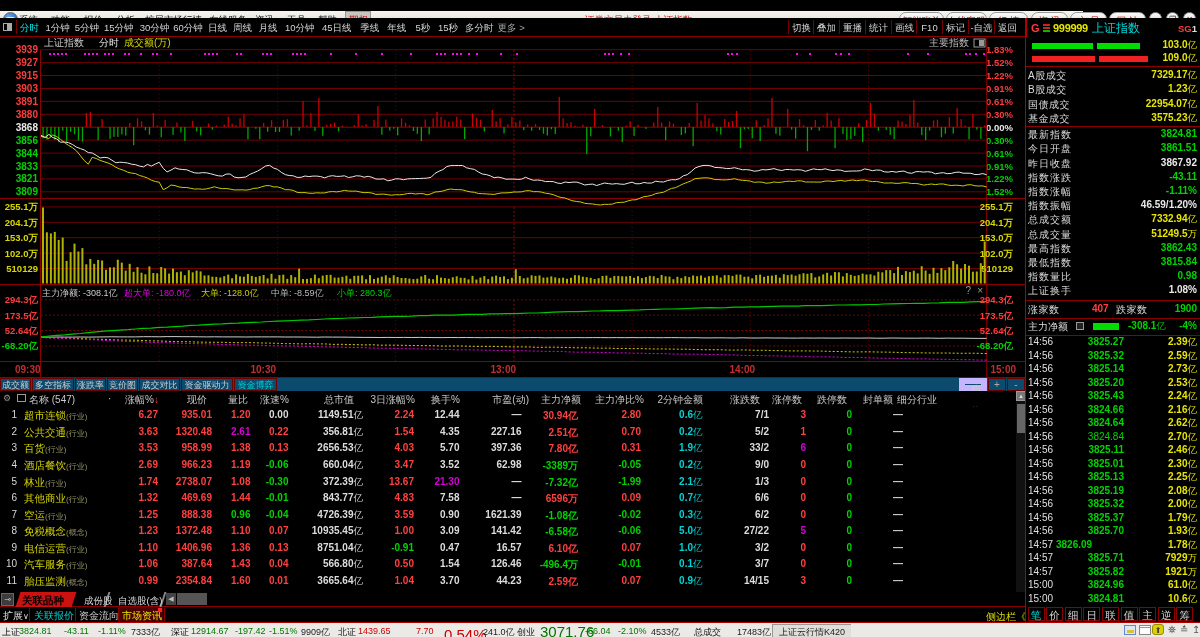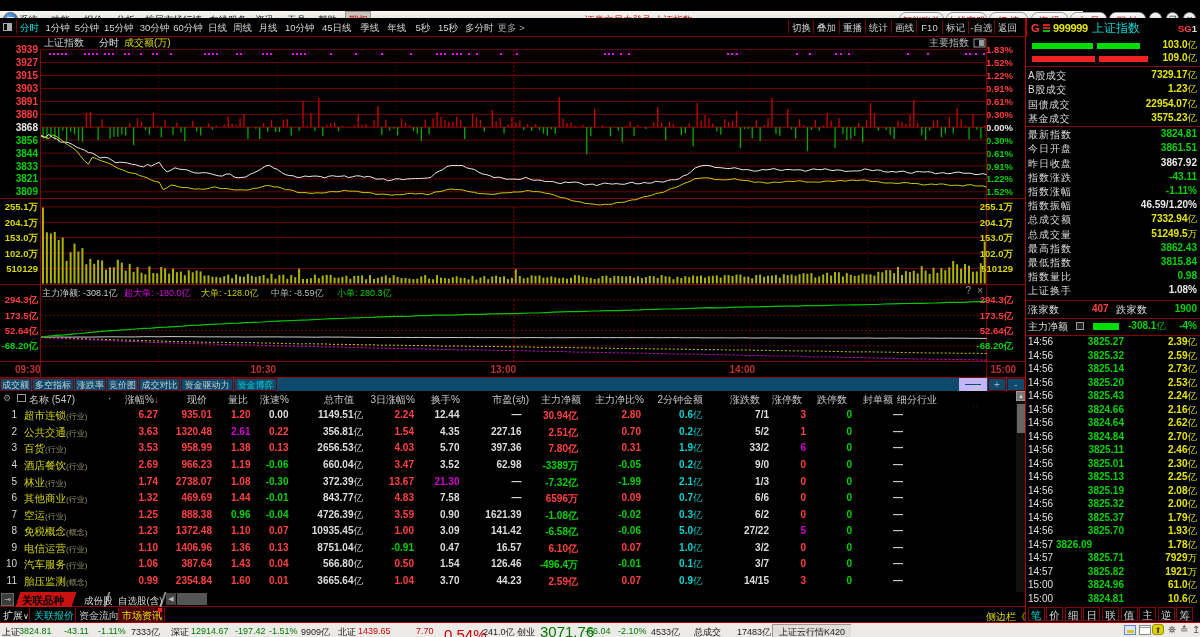--- a/index.html
+++ b/index.html
@@ -1159,21 +1159,21 @@
       <span style="position:absolute;left:30px;width:68px;text-align:right;color:#00d200;font-weight:bold">3824.66</span>
       <span class="rval" style="color:#e6e600">2.16<span class="yi3">亿</span></span>
     </div>
     <div class="rrow" style="top:380.1px">
       <span style="position:absolute;left:2px;color:#e0e0e0">14:56</span>
       <span style="position:absolute;left:30px;width:68px;text-align:right;color:#00d200;font-weight:bold">3824.64</span>
       <span class="rval" style="color:#e6e600">2.62<span class="yi3">亿</span></span>
     </div>
     <div class="rrow" style="top:393.6px">
       <span style="position:absolute;left:2px;color:#e0e0e0">14:56</span>
-      <span style="position:absolute;left:30px;width:68px;text-align:right;color:#00d200;font-weight:bold">3824.84</span>
+      <span style="position:absolute;left:30px;width:68px;text-align:right;color:#00d200;font-weight:normal">3824.84</span>
       <span class="rval" style="color:#e6e600">2.70<span class="yi3">亿</span></span>
     </div>
     <div class="rrow" style="top:407.2px">
       <span style="position:absolute;left:2px;color:#e0e0e0">14:56</span>
       <span style="position:absolute;left:30px;width:68px;text-align:right;color:#00d200;font-weight:bold">3825.11</span>
       <span class="rval" style="color:#e6e600">2.46<span class="yi3">亿</span></span>
     </div>
     <div class="rrow" style="top:420.7px">
       <span style="position:absolute;left:2px;color:#e0e0e0">14:56</span>
       <span style="position:absolute;left:30px;width:68px;text-align:right;color:#00d200;font-weight:bold">3825.01</span>

